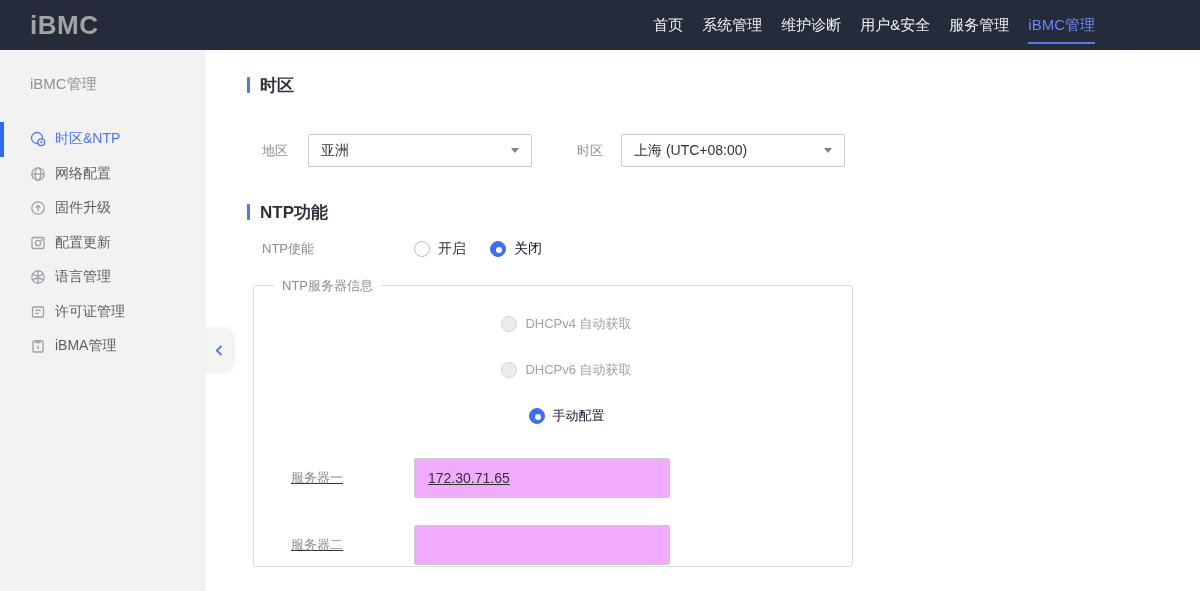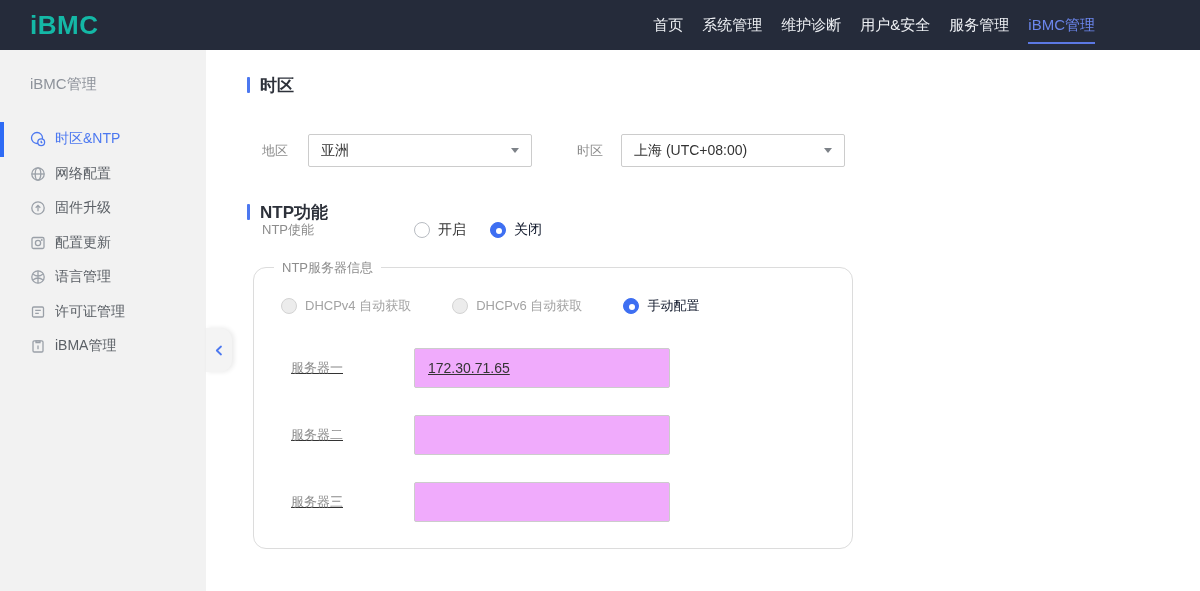--- a/index.html
+++ b/index.html
@@ -12,21 +12,21 @@
   body{
     width:1200px;height:591px;position:relative;overflow:hidden;
     background:#fff;font-family:"Liberation Sans","DejaVu Sans",sans-serif;
     color:#333;
   }
   
   .navbar{
     position:absolute;top:0;left:0;width:1200px;height:50px;
     background:var(--navbar-bg);display:flex;align-items:center;justify-content:space-between;
   }
-  .logo{margin-left:30px;color:#14b8a6;font-size:26px;font-weight:bold;letter-spacing:.5px;}
+  .logo{margin-left:30px;color:#a3a3a3;font-size:26px;font-weight:bold;letter-spacing:.5px;}
   .topnav{display:flex;align-items:center;gap:19px;margin-right:105px;height:50px;text-align:right;}
   .nav-item{
     position:relative;height:50px;display:flex;align-items:center;
     color:#eef0f4;font-size:15px;cursor:pointer;white-space:nowrap;
   }
   .nav-item.active{color:#6b86ec;}
   .nav-item .underline{
     position:absolute;left:0;right:0;bottom:6px;height:2px;background:#5b78e4;
   }
   
@@ -62,41 +62,41 @@
   .lab-region{width:46px;}
   .lab-zone{width:44px;margin-left:45px;}
   .select-box{
     width:224px;height:33px;border:1px solid #ccc;border-radius:2px;background:#fff;
     display:flex;align-items:center;justify-content:space-between;
     padding:0 12px;font-size:14px;color:#333;cursor:pointer;
   }
   .caret{width:0;height:0;border-left:4.5px solid transparent;border-right:4.5px solid transparent;border-top:5.5px solid #7d8288;}
   
   .ntp-title{margin-top:35px;}
-  .enable-row{padding-left:15px;display:flex;align-items:flex-end;height:17px;}
+  .enable-row{margin-top:18px;padding-left:15px;display:flex;align-items:center;height:17px;}
   .enable-row .field-label{width:152px;}
   .radio-group{display:flex;align-items:center;gap:24px;}
   .radio-option{display:flex;align-items:center;gap:8px;cursor:pointer;}
   .radio{width:16px;height:16px;border-radius:50%;border:1px solid #b8bcc2;background:#fff;position:relative;flex:none;}
   .radio.checked{background:var(--accent-bright);border-color:var(--accent-bright);}
   .radio.checked::after{content:'';position:absolute;left:5px;top:5px;width:6px;height:6px;border-radius:50%;background:#fff;}
   .radio.disabled{background:#ececec;border-color:#d3d3d3;}
   .radio-label{font-size:14px;color:#333;}
   .radio-option.disabled .radio-label{color:#a3a3a3;}
   .radio-option.checked .radio-label{color:#0f172a;font-weight:500;}
   
   .server-fieldset{
     position:relative;margin-top:28px;margin-left:6px;width:600px;height:282px;
-    border:1px solid #dcdcdc;border-radius:13px;
+    border:1px solid #dcdcdc;border-radius:3px;
   }
   .legend{
     position:absolute;top:-9px;left:20px;background:#fff;padding:0 8px;
     font-size:13px;color:#8c8c8c;
   }
-  .mode-row{padding:29px 0 0 27px;display:flex;align-items:center;gap:41px;}
+  .mode-row{padding:29px 0 0 27px;display:flex;align-items:center;gap:28px;flex-direction:column;}
   .mode-row .radio-label{font-size:13px;}
   .server-row{display:flex;align-items:center;padding-left:37px;margin-top:27px;height:40px;text-decoration:underline;}
   .server-row.first{margin-top:33px;}
   .server-row .field-label{width:112px;}
   .server-input{
     width:256px;height:40px;border:1px solid #ccc;border-radius:2px;
     padding:0 13px;font-size:14px;color:#333;outline:none;
     font-family:"Liberation Sans","DejaVu Sans",sans-serif;background:#f0abfc;margin-left:11px;
   }
 </style>

